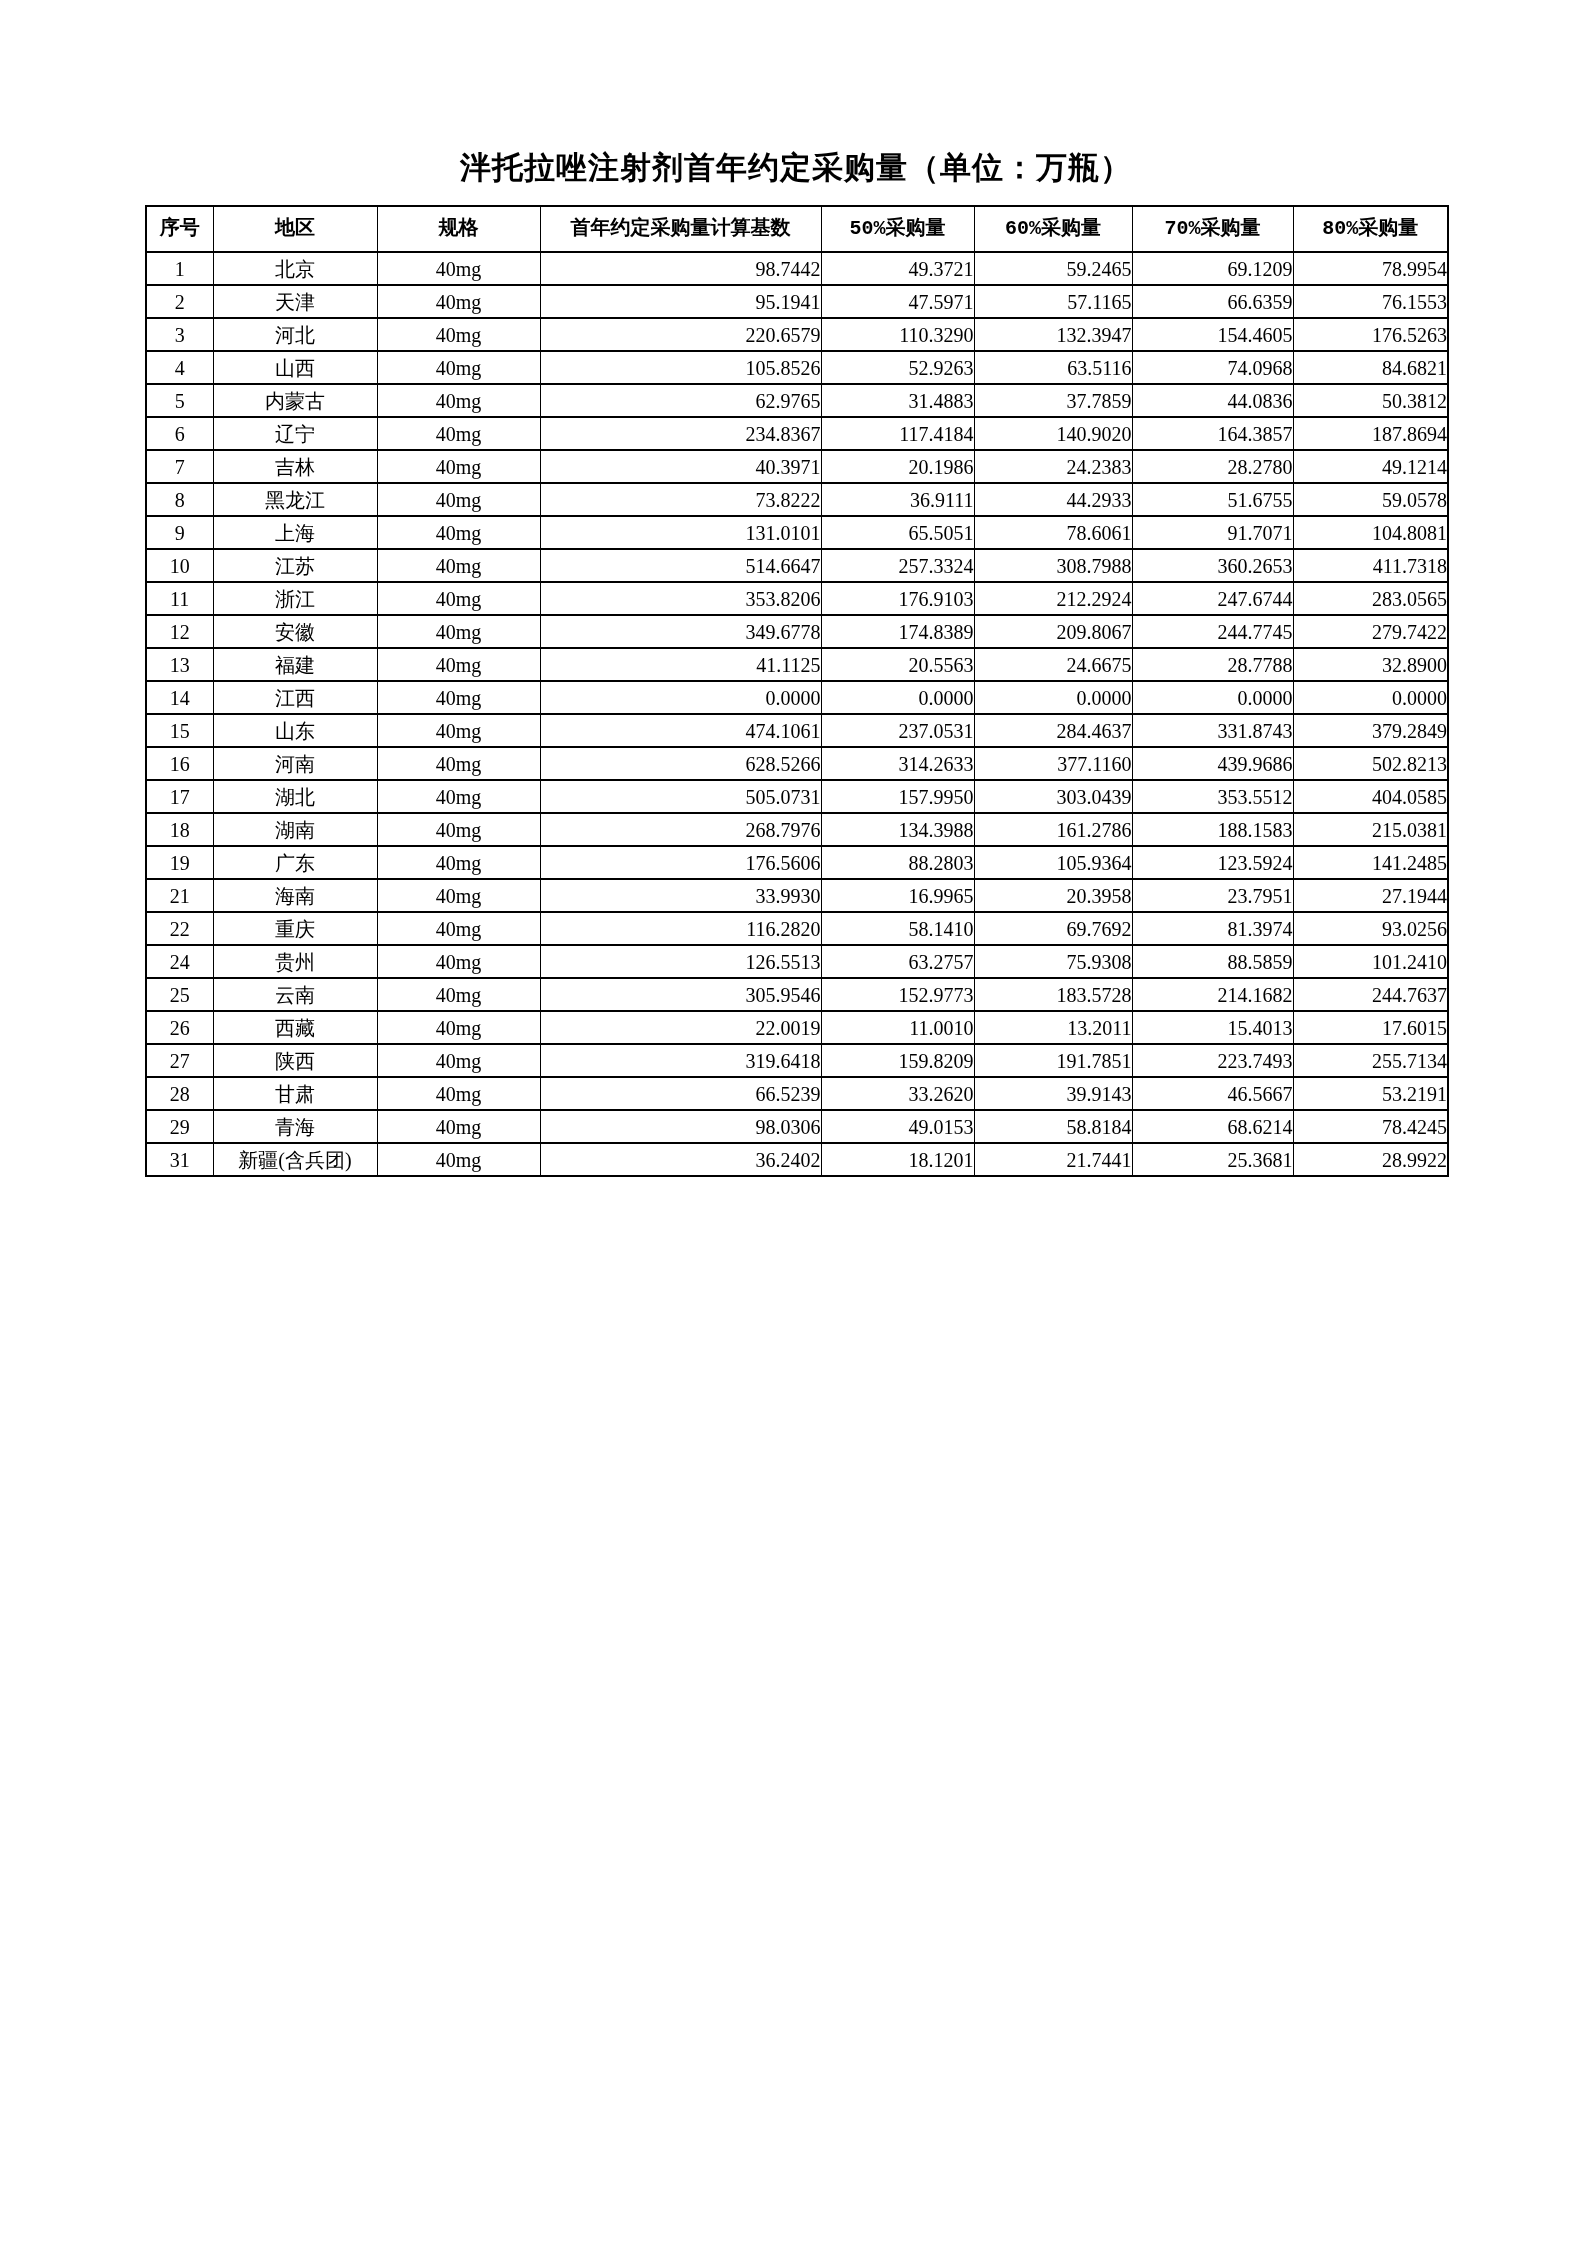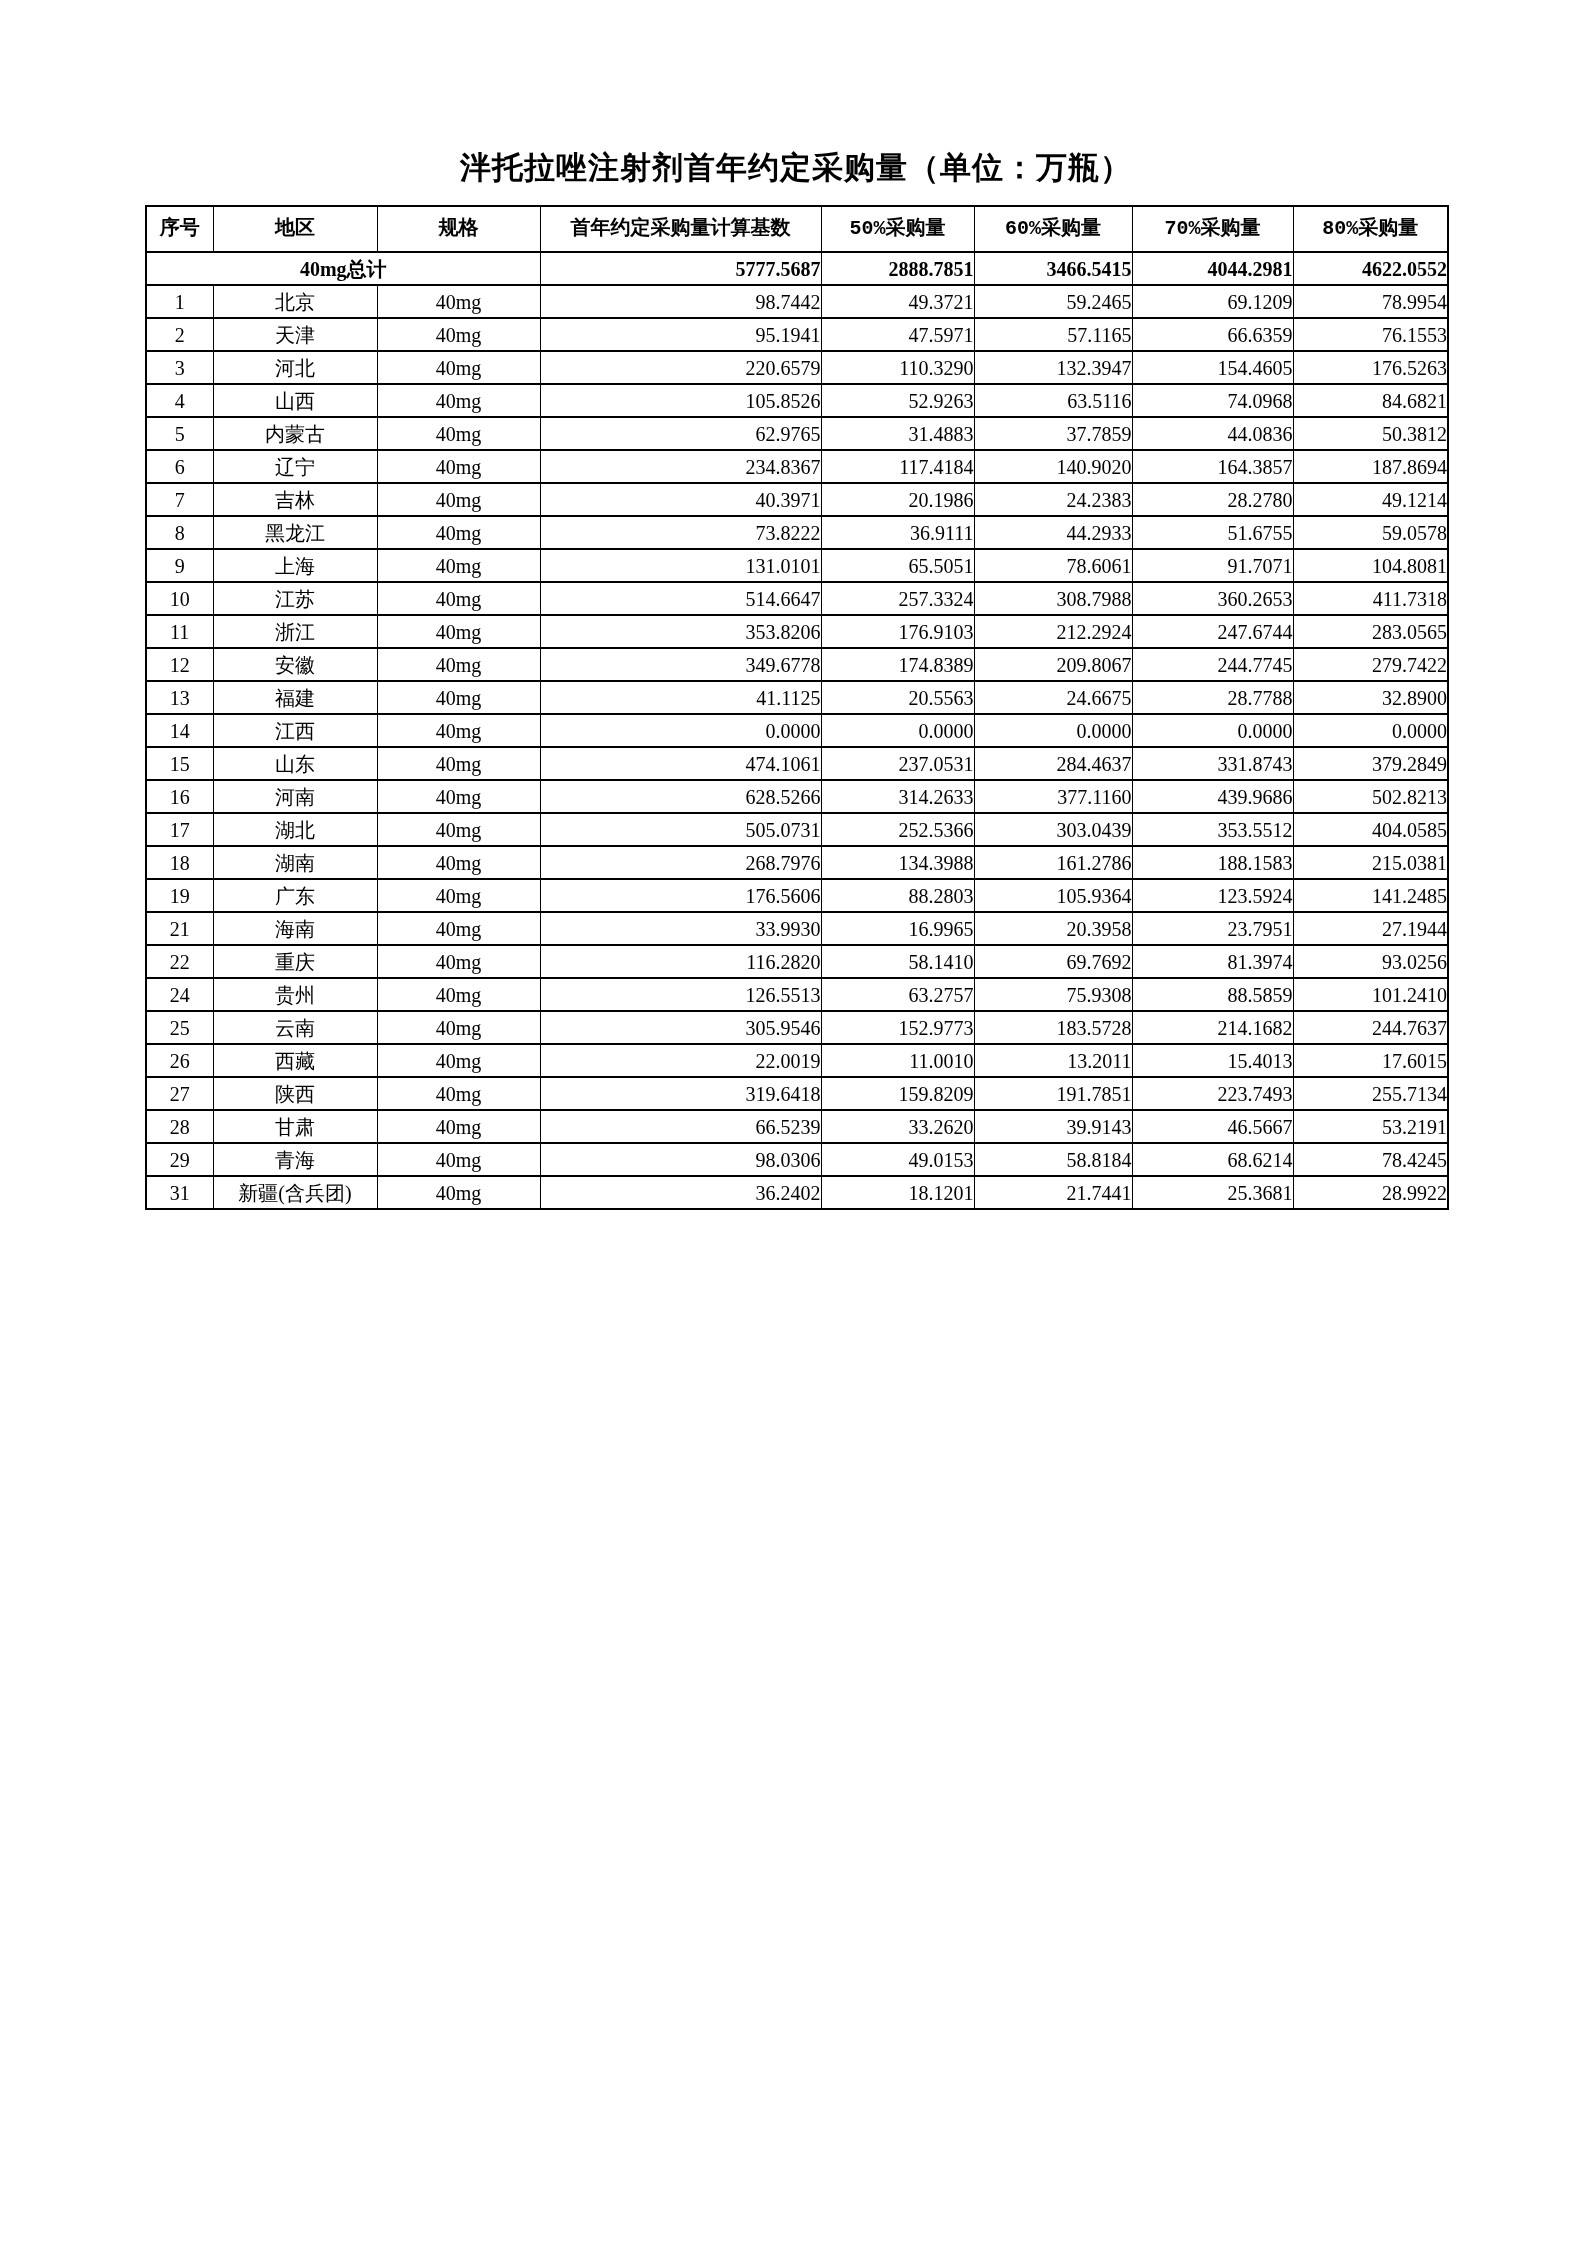--- a/index.html
+++ b/index.html
@@ -85,28 +85,20 @@
           <th>地区</th>
           <th>规格</th>
           <th>首年约定采购量计算基数</th>
           <th>50%采购量</th>
           <th>60%采购量</th>
           <th>70%采购量</th>
           <th>80%采购量</th>
         </tr>
     </thead>
     <tbody id="table-body">
-      <tr id="total-row" class="total-row">
-          <td colspan="3" class="center">40mg总计</td>
-          <td class="num">5777.5687</td>
-          <td class="num">2888.7851</td>
-          <td class="num">3466.5415</td>
-          <td class="num">4044.2981</td>
-          <td class="num">4622.0552</td>
-        </tr>
     <tr>
           <td class="center">1</td>
           <td class="center">北京</td>
           <td class="center">40mg</td>
           <td class="num">98.7442</td>
           <td class="num">49.3721</td>
           <td class="num">59.2465</td>
           <td class="num">69.1209</td>
           <td class="num">78.9954</td>
         </tr>
@@ -258,21 +250,21 @@
           <td class="num">314.2633</td>
           <td class="num">377.1160</td>
           <td class="num">439.9686</td>
           <td class="num">502.8213</td>
         </tr>
         <tr>
           <td class="center">17</td>
           <td class="center">湖北</td>
           <td class="center">40mg</td>
           <td class="num">505.0731</td>
-          <td class="num">252.5366</td>
+          <td class="num">157.9950</td>
           <td class="num">303.0439</td>
           <td class="num">353.5512</td>
           <td class="num">404.0585</td>
         </tr>
         <tr>
           <td class="center">18</td>
           <td class="center">湖南</td>
           <td class="center">40mg</td>
           <td class="num">268.7976</td>
           <td class="num">134.3988</td>

